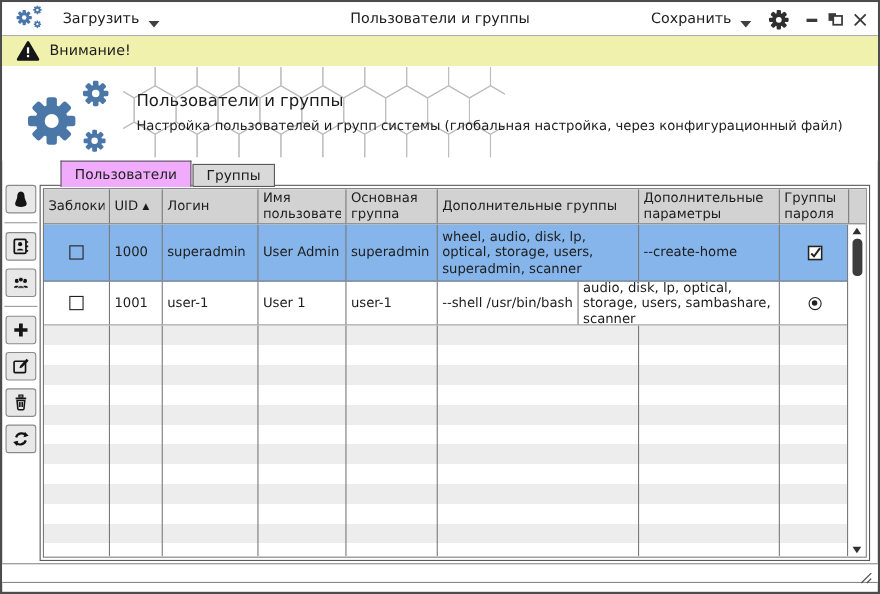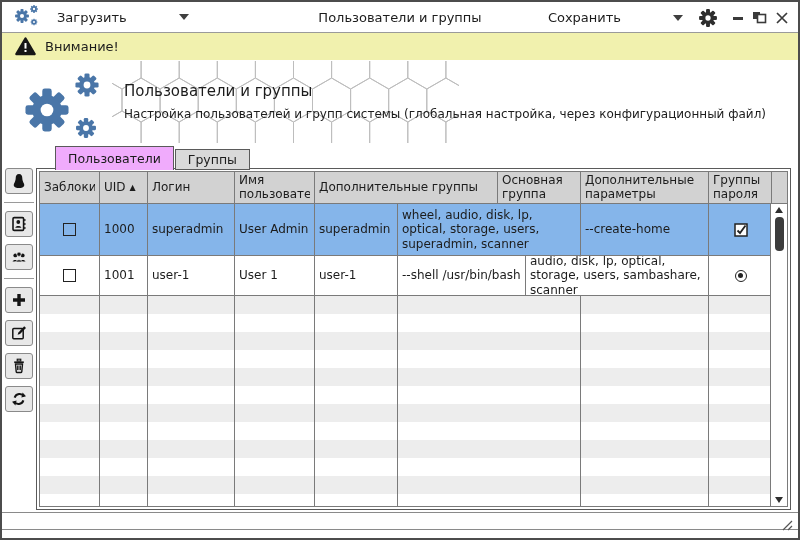--- a/index.html
+++ b/index.html
@@ -5,21 +5,21 @@
   * { margin:0; padding:0; box-sizing:border-box; }
   html,body { width:800px; height:540px; overflow:hidden;
               font-family:"DejaVu Sans", sans-serif; color:#1c1c1c; background:#fff; }
   .window { position:absolute; inset:0; border:2px solid #4c4c4c; background:#fff; }
 
   
   .titlebar { position:absolute; left:0; right:0; top:0; height:31px;
               border-bottom:1px solid #9a9a9a; background:#fff;
               display:flex; align-items:center; }
   .appicon { margin-left:9px; }
-  .menu-btn { display:flex; align-items:center; font-size:13px; margin-left:16px; cursor:default;gap:44px; }
+  .menu-btn { display:flex; align-items:flex-end; font-size:13px; margin-left:16px; cursor:default; }
   .dd-arrow { width:0; height:0; border-left:5px solid transparent; border-right:5px solid transparent;
               border-top:6px solid #3f3f3f; margin-left:8px; }
   .tb-title { position:absolute; left:0; right:0; text-align:center; font-size:13px; pointer-events:none; }
   .tb-right { position:absolute; right:10px; top:0; height:31px; display:flex; align-items:center; gap:15px; }
   .winctl { display:flex; align-items:center; gap:9px; }
 
   
   .warnbar { position:absolute; left:0; right:0; top:31px; height:27px; background:#f1f1ae;
              display:flex; align-items:center; padding-left:13px; gap:9px; font-size:13px; }
 
@@ -327,25 +327,25 @@
         <div class="th w2 nowrap">
           <span class="lbl">UID</span>
           <span class="sort">▲</span>
         </div>
         <div class="th w3 nowrap">
           <span class="lbl">Логин</span>
         </div>
         <div class="th w4">
           <span class="lbl">Имя пользователя</span>
         </div>
+        <div class="th w5">
+          <span class="lbl">Основная группа</span>
+        </div>
         <div class="th w6">
           <span class="lbl">Дополнительные группы</span>
-        </div>
-        <div class="th w5">
-          <span class="lbl">Основная группа</span>
         </div>
         <div class="th w7">
           <span class="lbl">Дополнительные параметры</span>
         </div>
         <div class="th w8">
           <span class="lbl">Группы пароля</span>
         </div>
         <div class="th wsb"></div>
       </div>
 

